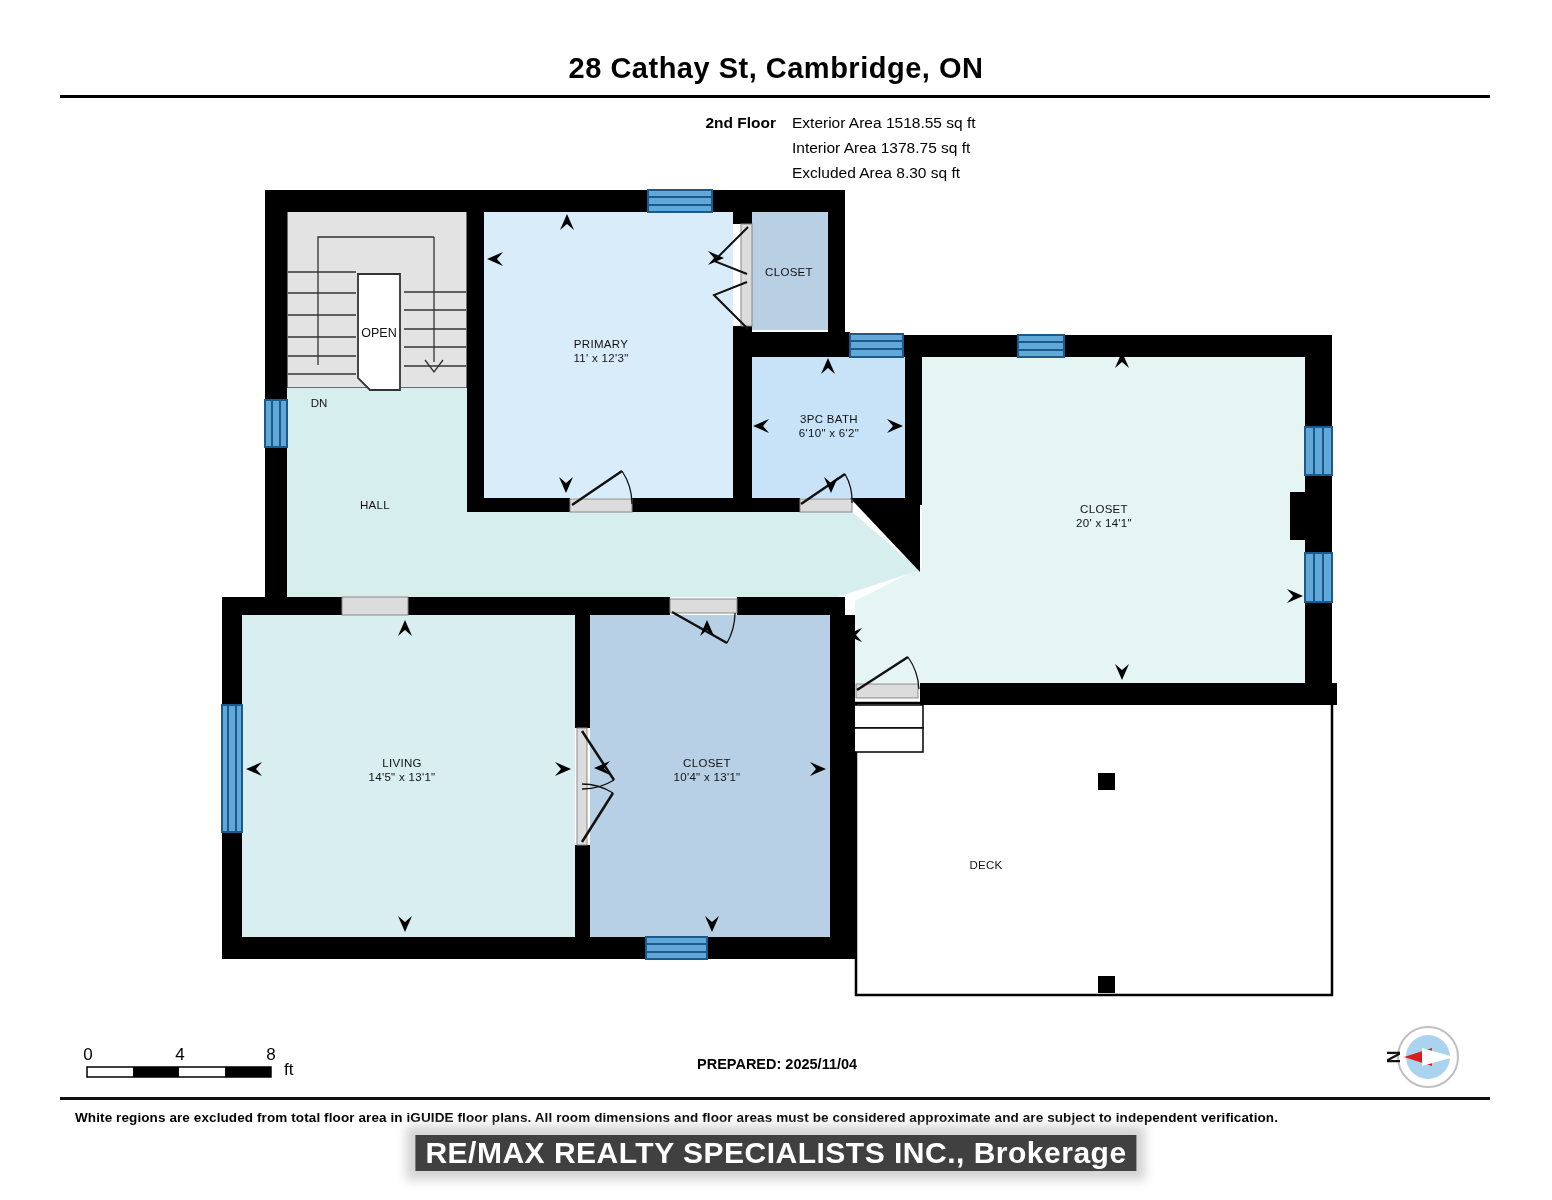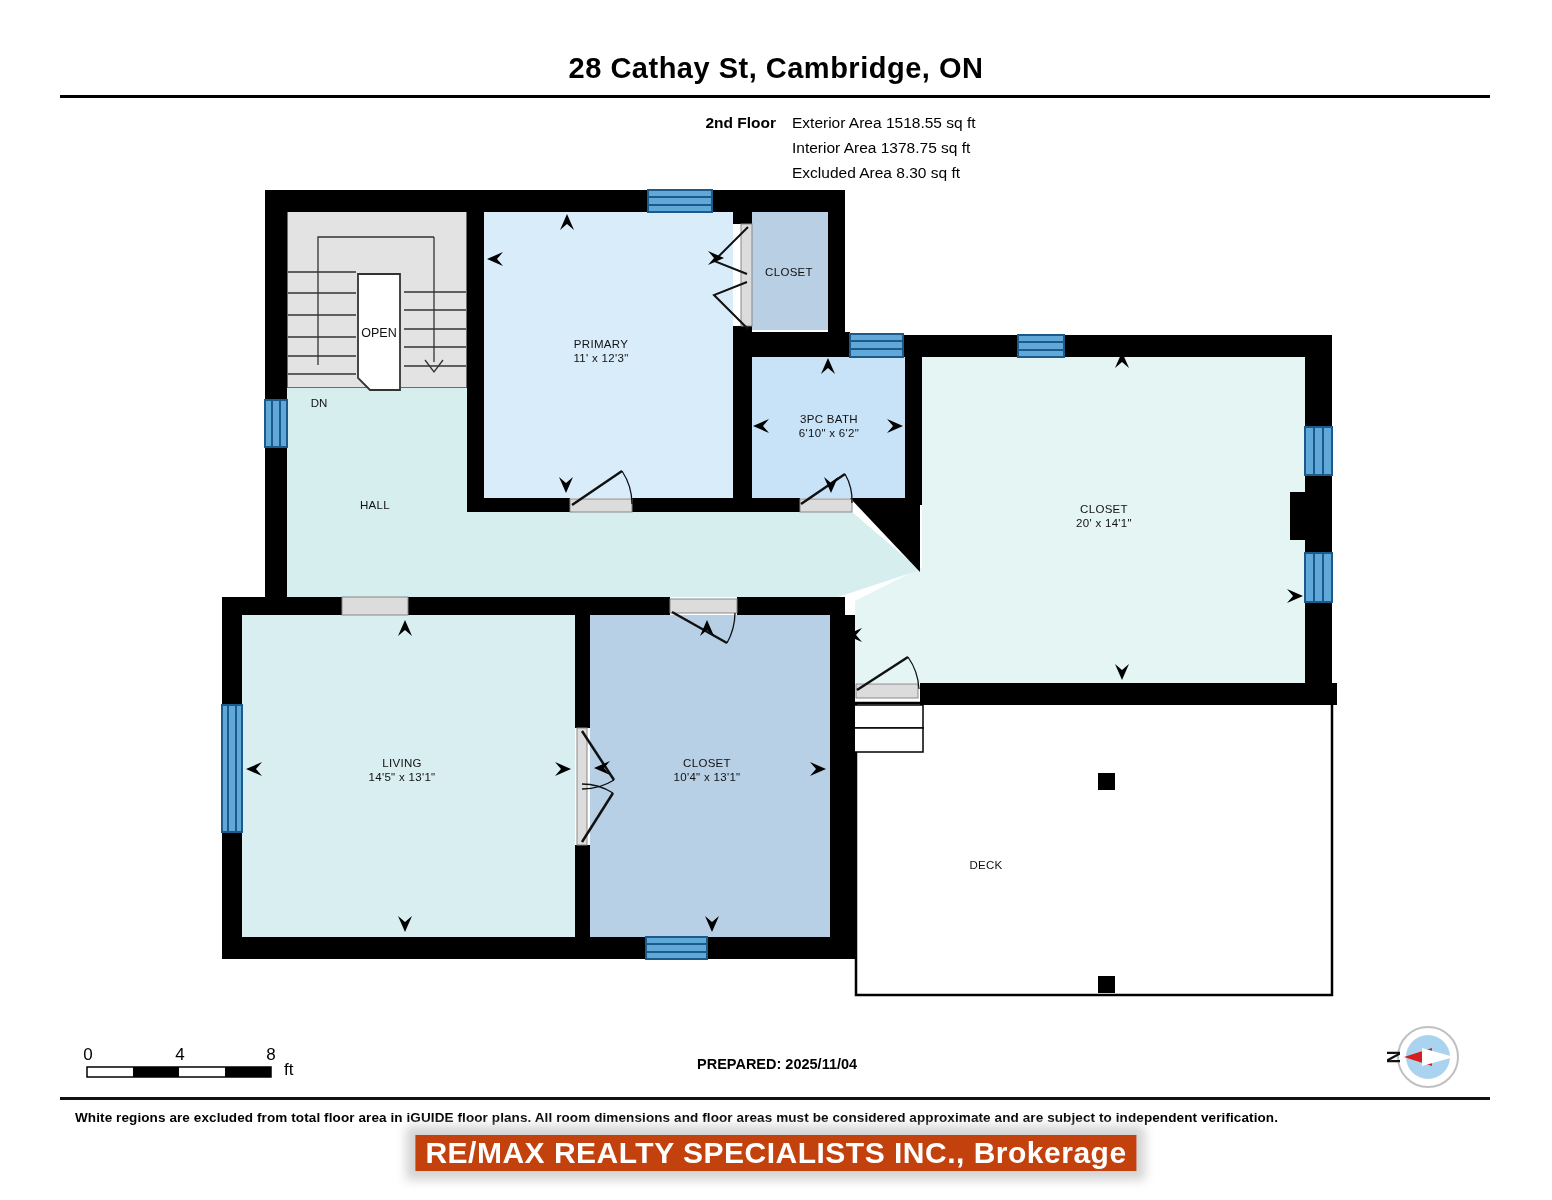--- a/index.html
+++ b/index.html
@@ -12,21 +12,21 @@
   .floor-label{top:110px;right:776px;font-size:15.5px;font-weight:bold;line-height:25px;}
   .area-lines{top:110px;left:792px;font-size:15.5px;line-height:25px;}
   .room-label{transform:translate(-50%,-50%);text-align:center;font-size:11.5px;line-height:13.5px;color:#111;white-space:nowrap;letter-spacing:.3px;}
   .room-label .nm{}
   .small-label{transform:translate(-50%,-50%);font-size:11.5px;color:#111;white-space:nowrap;}
   .scale-num{transform:translate(-50%,0);font-size:17px;}
   .scale-unit{font-size:17px;}
   .prepared{top:1056px;left:697px;font-size:14.5px;font-weight:bold;}
   .ftr-rule{left:60px;top:1097px;width:1430px;height:3px;background:#111;}
   .disclaimer{top:1110px;left:67px;font-size:13.5px;font-weight:bold;letter-spacing:.1px;margin-left:8px;}
-  .watermark{top:1135px;left:50%;transform:translateX(-50%);background:#c2410c;
+  .watermark{top:1135px;left:50%;transform:translateX(-50%);background:#404040;
              box-shadow:0 0 10px 9px #d4d4d4;color:#fff;font-size:30px;font-weight:bold;
              letter-spacing:.5px;padding:1px 10px;white-space:nowrap;}
 </style>
 </head>
 <body>
 
 <svg id="plan-svg" width="1552" height="1200" viewBox="0 0 1552 1200">
 
   <g>
     <rect x="287" y="210" width="180" height="178" fill="#e3e3e3" stroke="#444" stroke-width="1.5"></rect>

